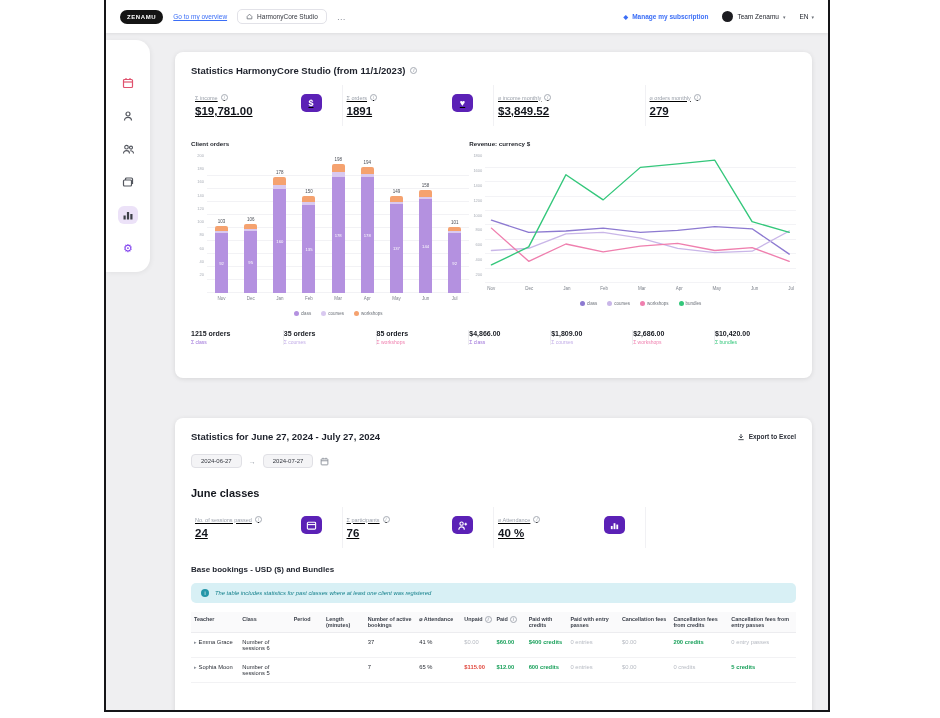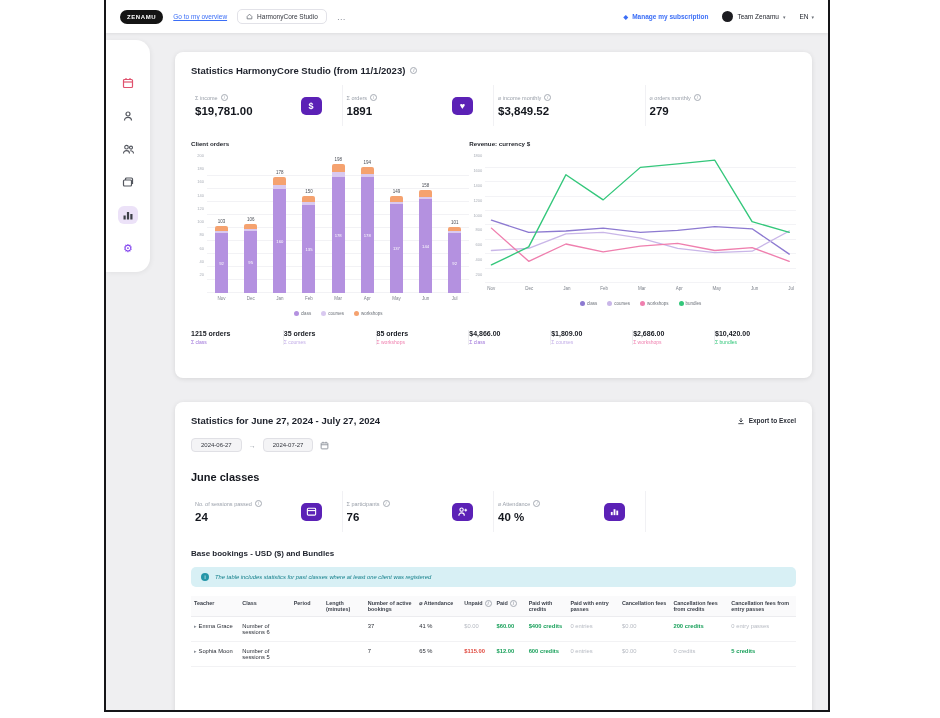--- a/index.html
+++ b/index.html
@@ -33,30 +33,30 @@
   .side-btn { background:none; border:none; cursor:pointer; width:20px; height:18px;
     display:flex; align-items:center; justify-content:center; color:#53565e; }
   .side-btn.cal { color:#e0526e; }
   .side-btn.active { background:#ece2f8; border-radius:6px; color:#3c3f46; }
   .side-btn.gear { color:#7c3aed; font-size:11px; }
 
   
   .main { margin-left:48px; padding:19px 0 0 21px; height:679px; }
   .card { width:637px; background:#fff; border-radius:8px; box-shadow:0 1px 5px rgba(0,0,0,.1);
     padding:13px 16px 14px 16px; }
-  .card1 { min-height:326px; margin-bottom:24px; }
+  .card1 { min-height:326px; margin-bottom:40px; }
   .card2 { min-height:345px; }
   .card-title { font-size:9.5px; font-weight:bold; color:#1d212b; display:flex; align-items:center; gap:5px; }
   .info-i { display:inline-flex; width:7px; height:7px; border:1px solid #a6abb4; border-radius:50%;
     color:#a6abb4; font-size:4.5px; align-items:center; justify-content:center; font-style:italic; cursor:pointer; flex:none; }
 
   
   .tiles { display:flex; margin-top:9px; }
-  .tile { flex:1; display:flex; align-items:center; justify-content:space-between;
-    padding:9px 20px 9px 4px; border-right:1px solid #f1f1f4; }
+  .tile { flex:1; display:flex; justify-content:space-between;
+    padding:9px 20px 9px 4px; border-right:1px solid #f1f1f4;text-decoration:underline; }
   .tile:last-child { border-right:none; }
   .tile-label { font-size:5.5px; color:#9aa0aa; display:flex; align-items:center; gap:3px; }
   .tile-value { font-size:11.5px; font-weight:bold; color:#14171e; margin-top:4px; }
   .tile-icon { width:21px; height:18px; background:#5b21b6; border-radius:5px; color:#fff;
     display:flex; align-items:center; justify-content:center; font-size:9px; font-weight:bold; flex:none; }
 
   
   .charts-row { display:flex; margin-top:14px; }
   .chart-left { width:46%; }
   .chart-right { width:54%; }

